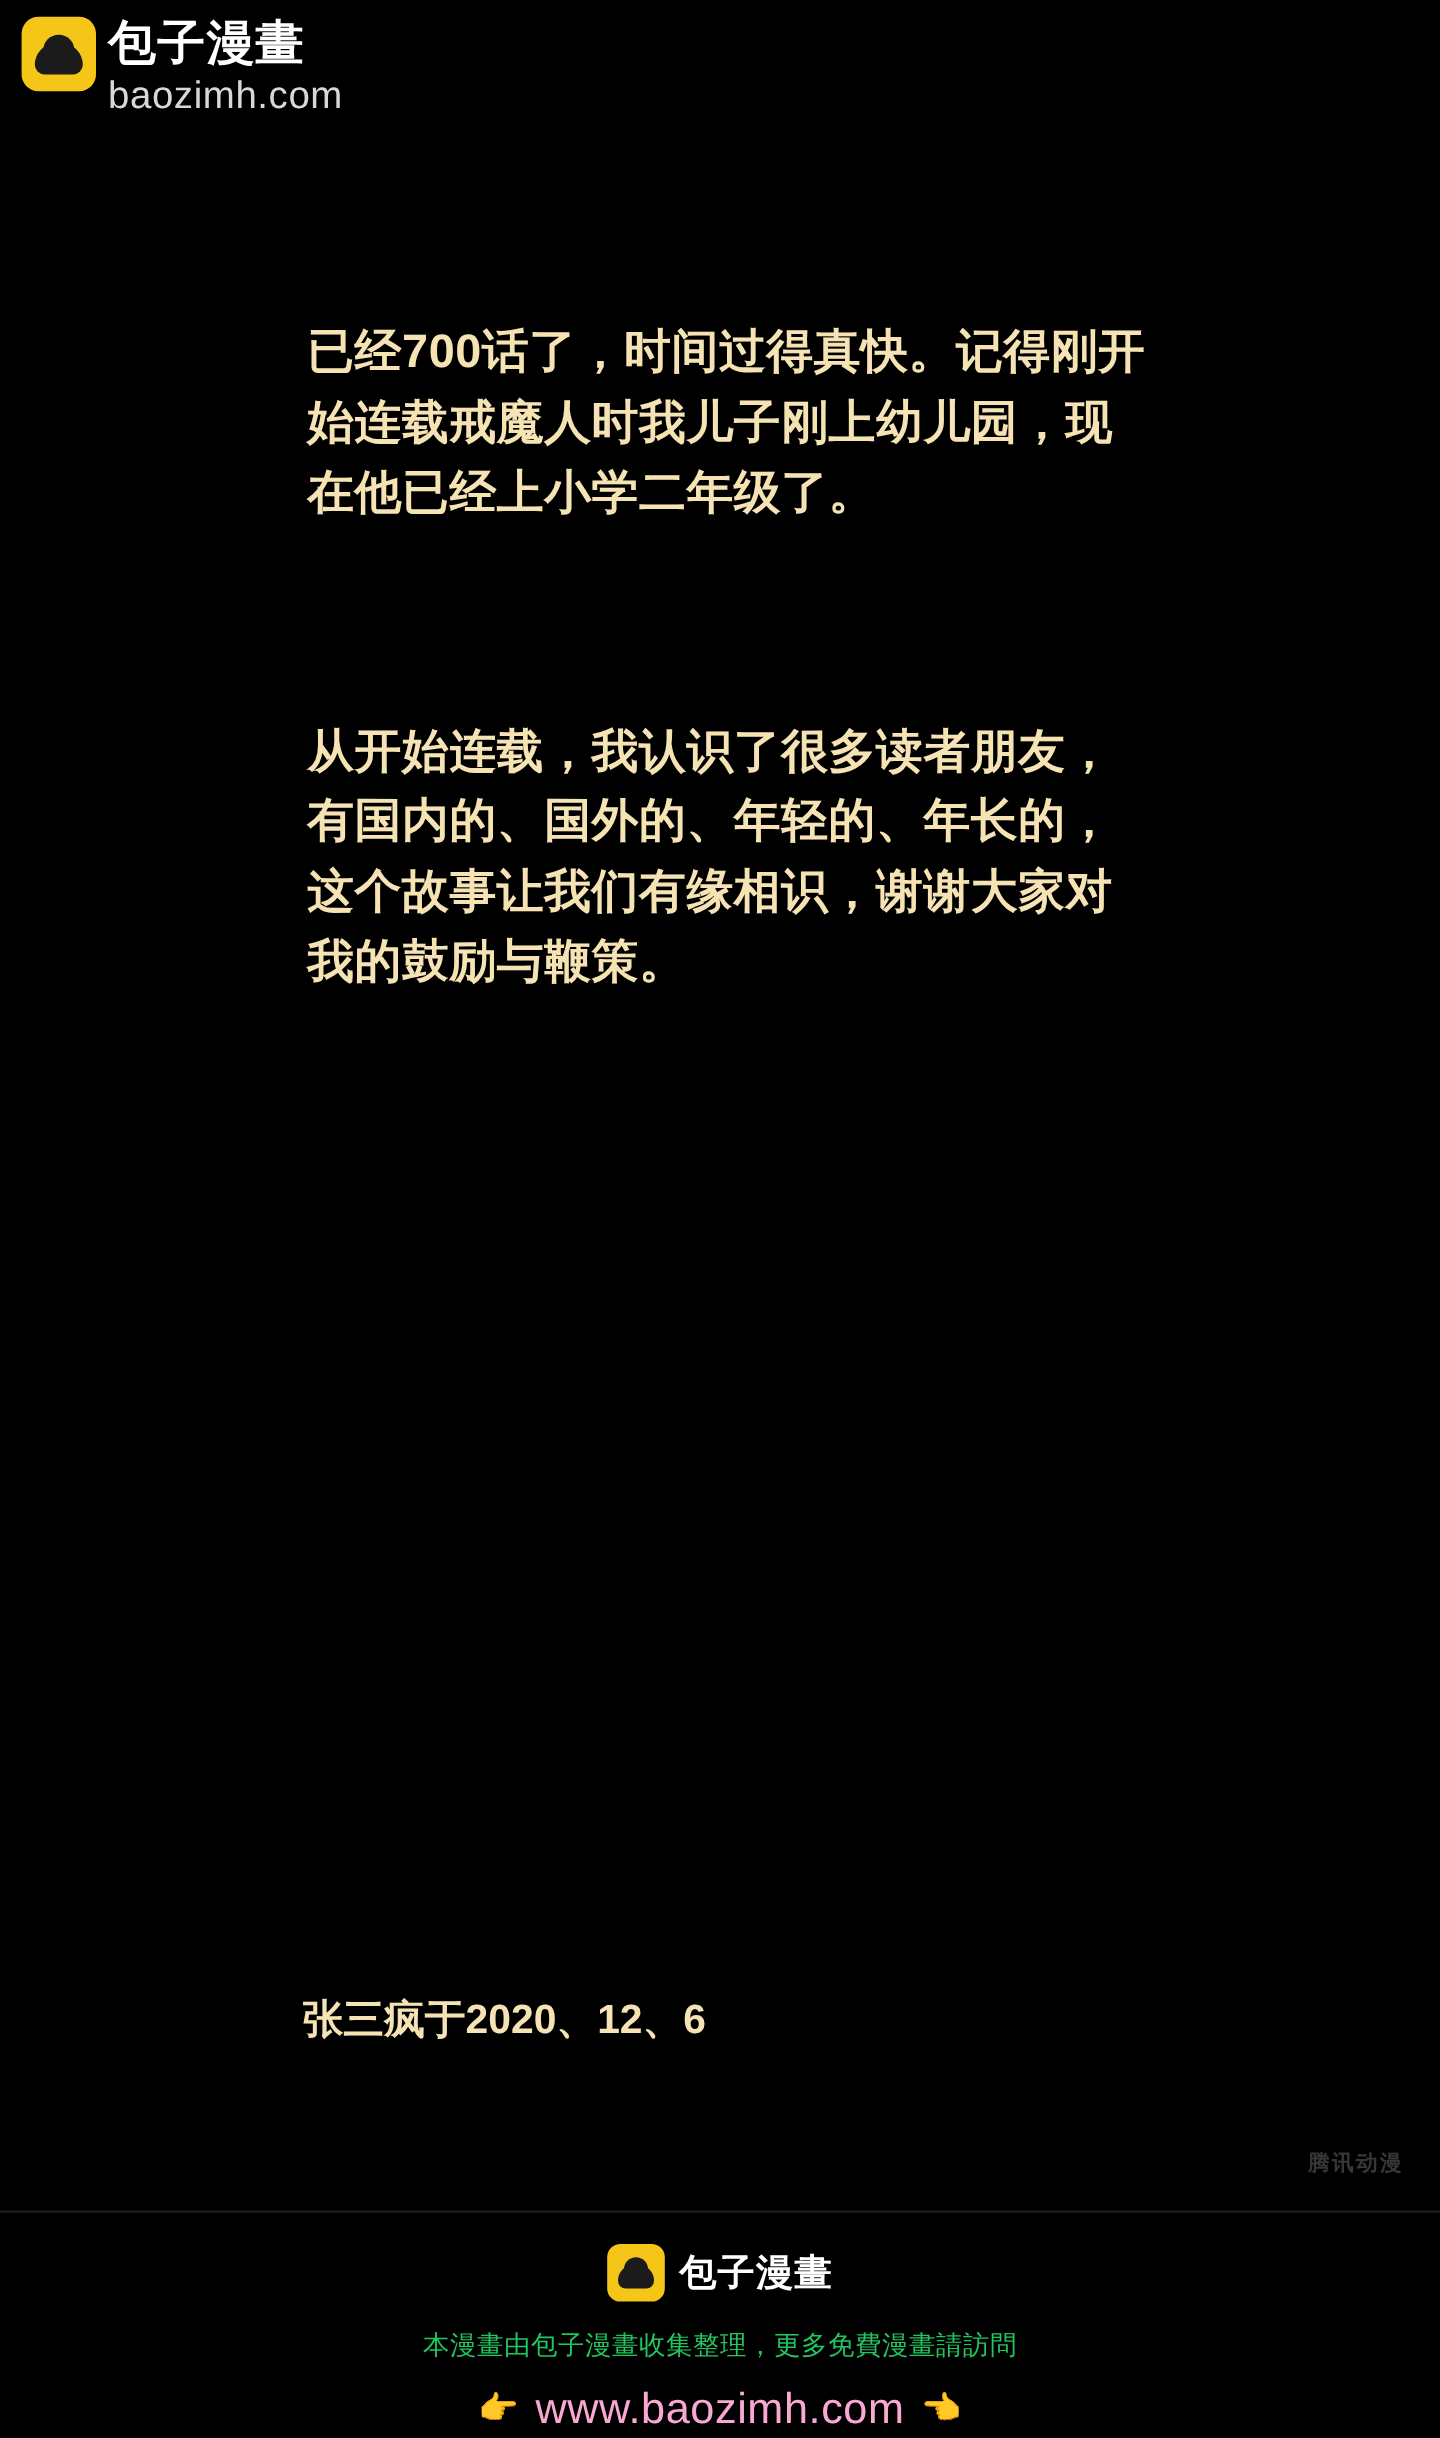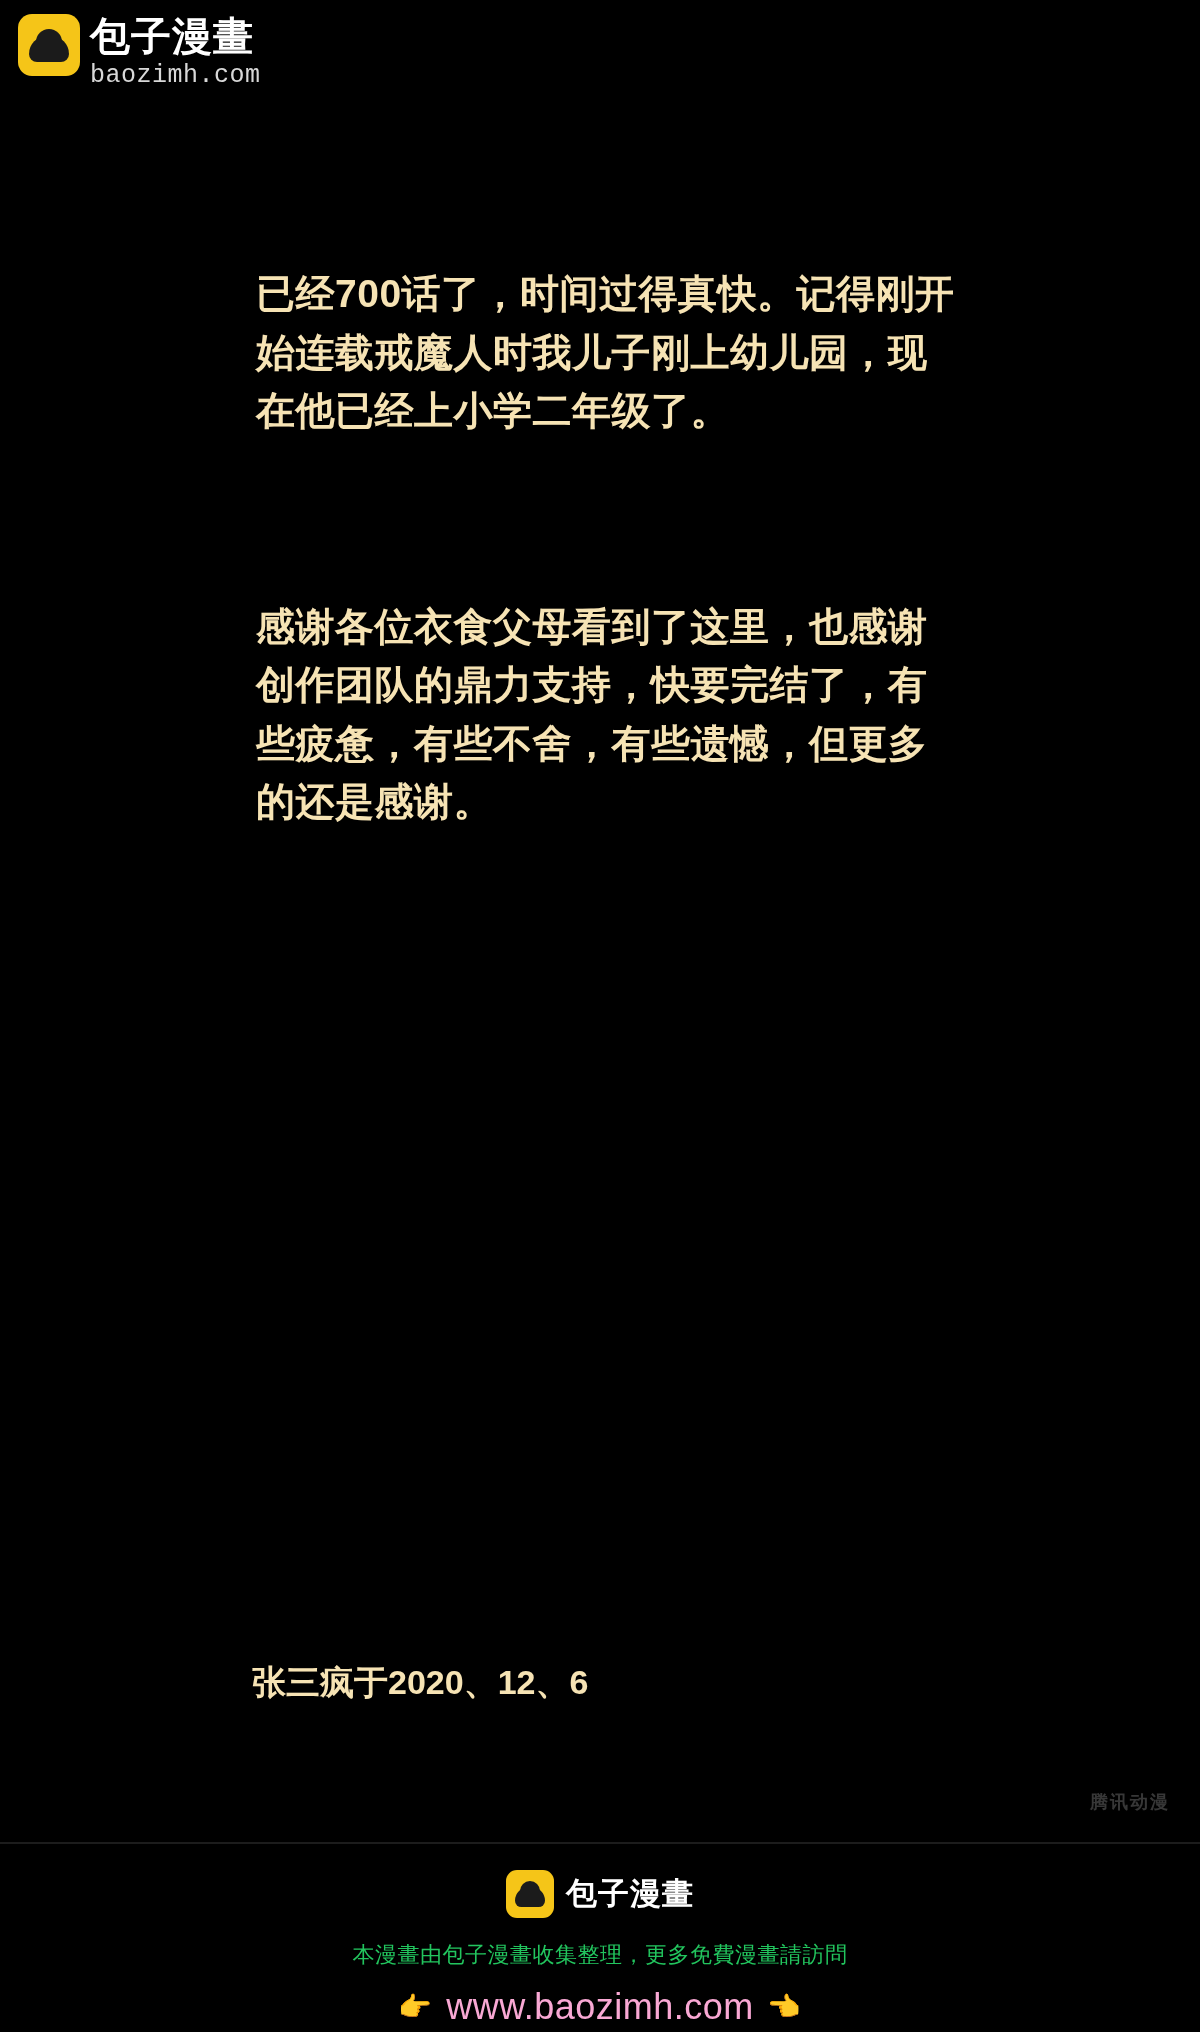--- a/index.html
+++ b/index.html
@@ -60,24 +60,23 @@
   }
   .brand-cn {
     color: #ffffff;
     font-size: 40px;
     font-weight: bold;
     letter-spacing: 1px;
     margin-top: 2px;
   }
   .brand-url {
     color: #d8d8d8;
-    font-size: 25px;
+    font-size: 32px;
     margin-top: 7px;
     letter-spacing: .5px;
-    font-family: Liberation Mono, monospace;
   }
 
   
   .afterword {
     position: absolute;
     left: 256px;
     top: 148px;
     width: 700px;
     color: #f6e3b4;
     font-size: 39px;
@@ -195,21 +194,21 @@
 <div class="top-logo">
   <div class="bun-mark"></div>
   <div class="top-logo-text">
     <span class="brand-cn">包子漫畫</span>
     <span class="brand-url">baozimh.com</span>
   </div>
 </div>
 
 <div class="afterword">
   <p>已经700话了，时间过得真快。记得刚开始连载戒魔人时我儿子刚上幼儿园，现在他已经上小学二年级了。</p>
-  <p>感谢各位衣食父母看到了这里，也感谢创作团队的鼎力支持，快要完结了，有些疲惫，有些不舍，有些遗憾，但更多的还是感谢。</p>
+  <p>从开始连载，我认识了很多读者朋友，有国内的、国外的、年轻的、年长的，这个故事让我们有缘相识，谢谢大家对我的鼓励与鞭策。</p>
 </div>
 
 <div class="signature">张三疯于2020、12、6</div>
 
 <div class="watermark">腾讯动漫</div>
 
 <div class="footer">
   <div class="footer-brand">
     <div class="footer-bun"></div>
     <span class="footer-brand-text">包子漫畫</span>

